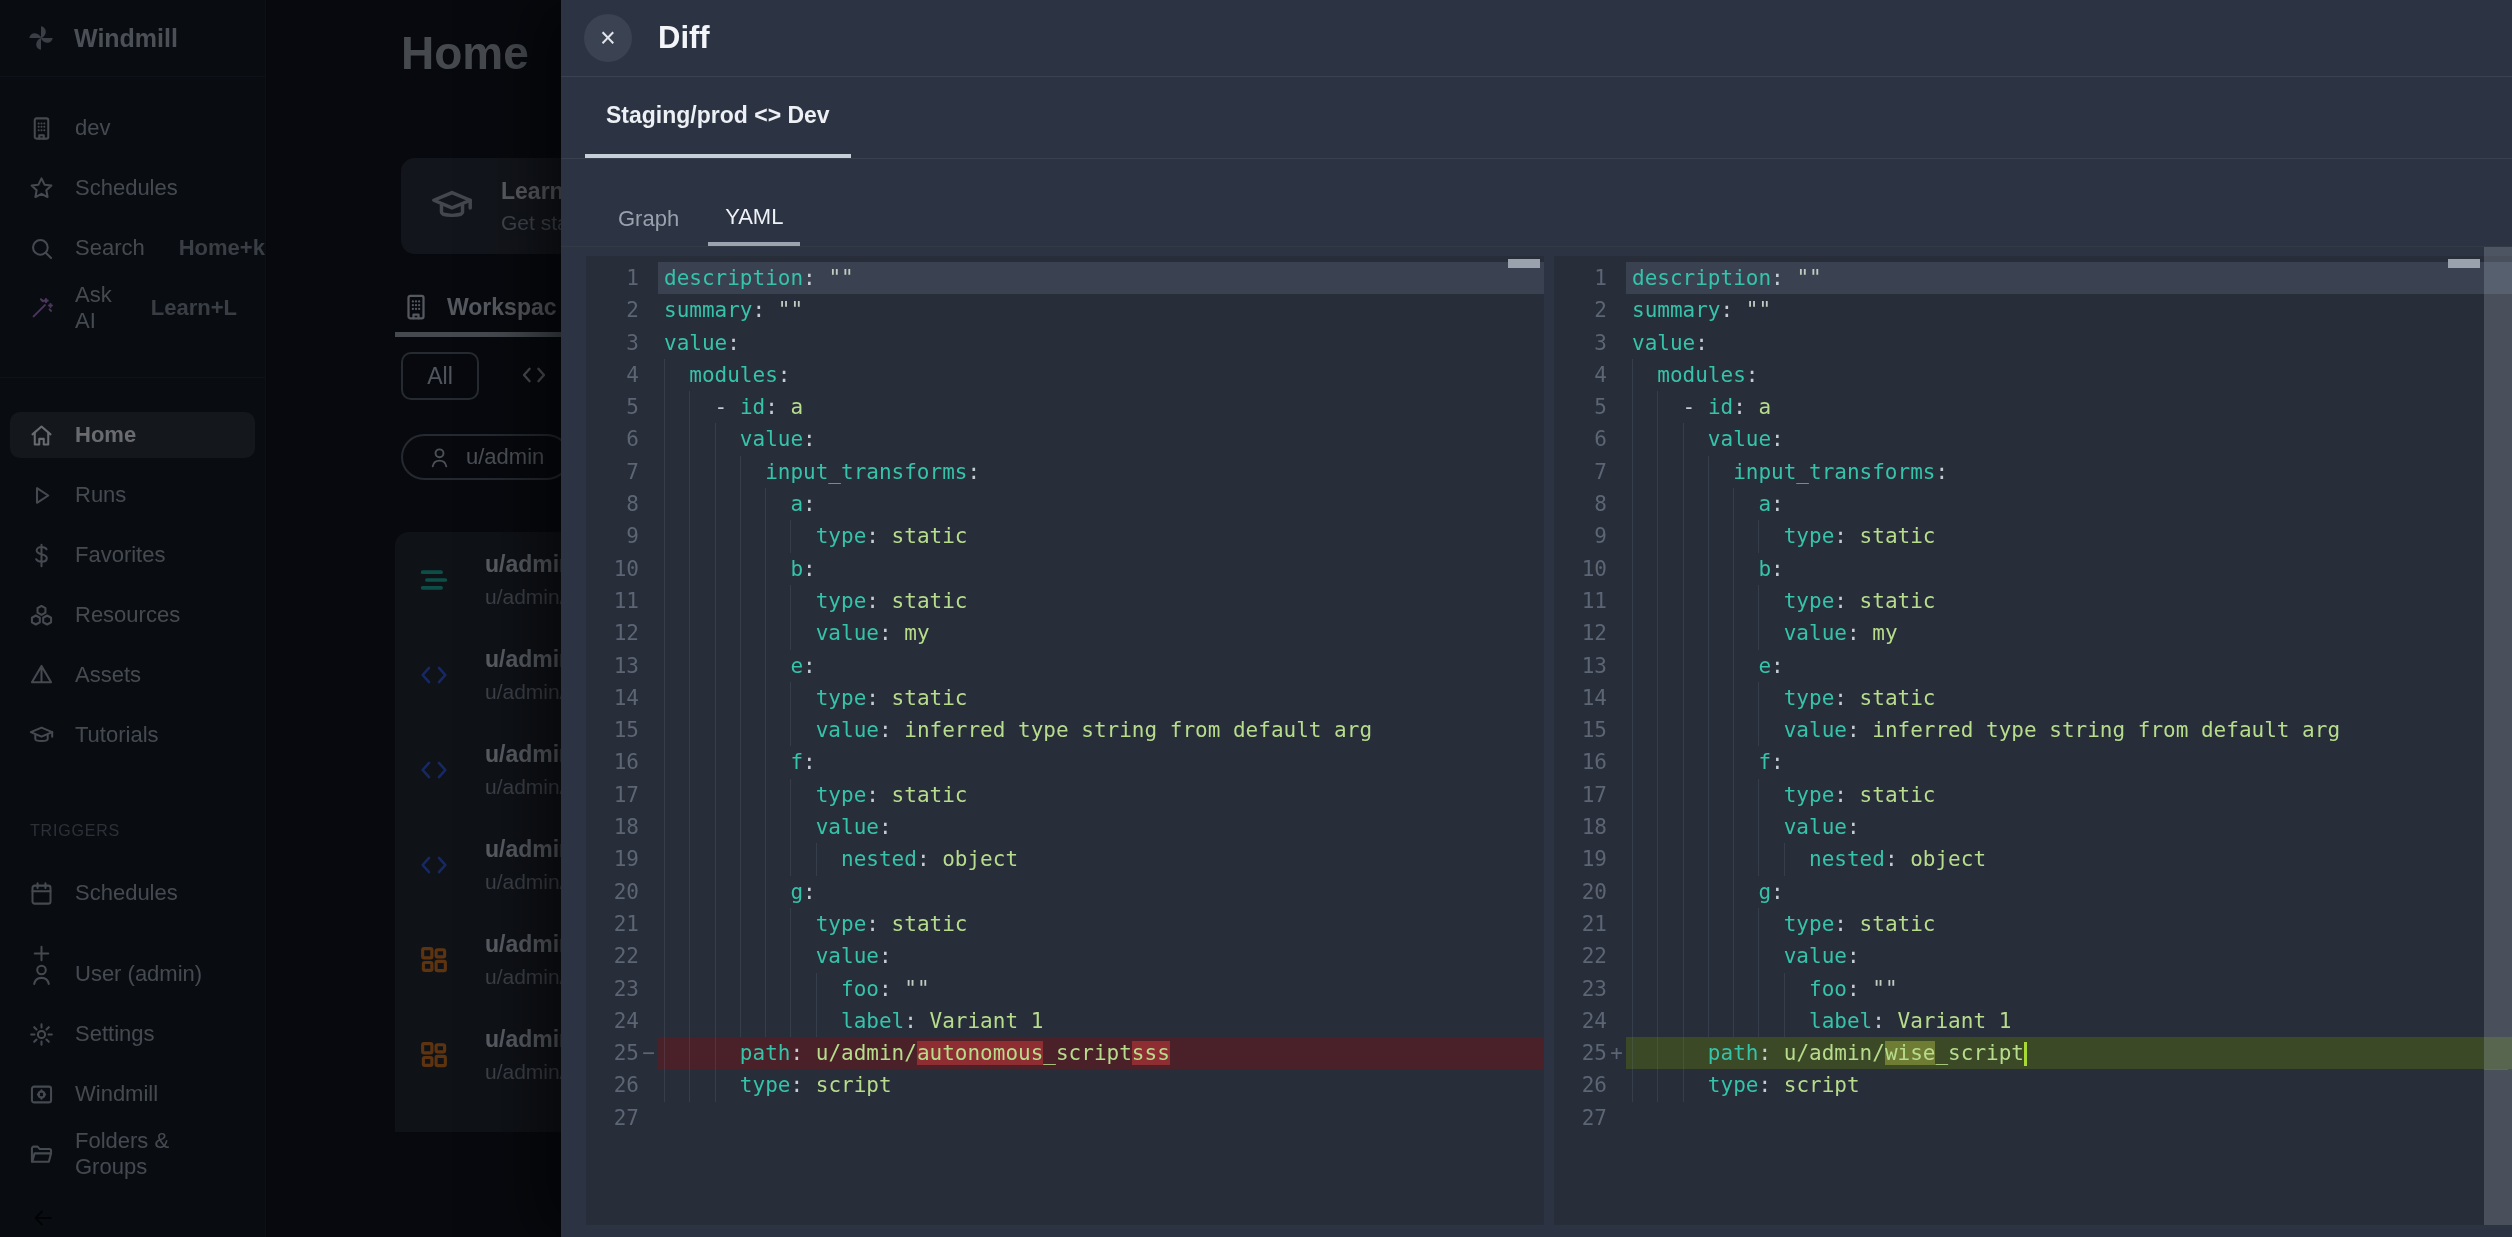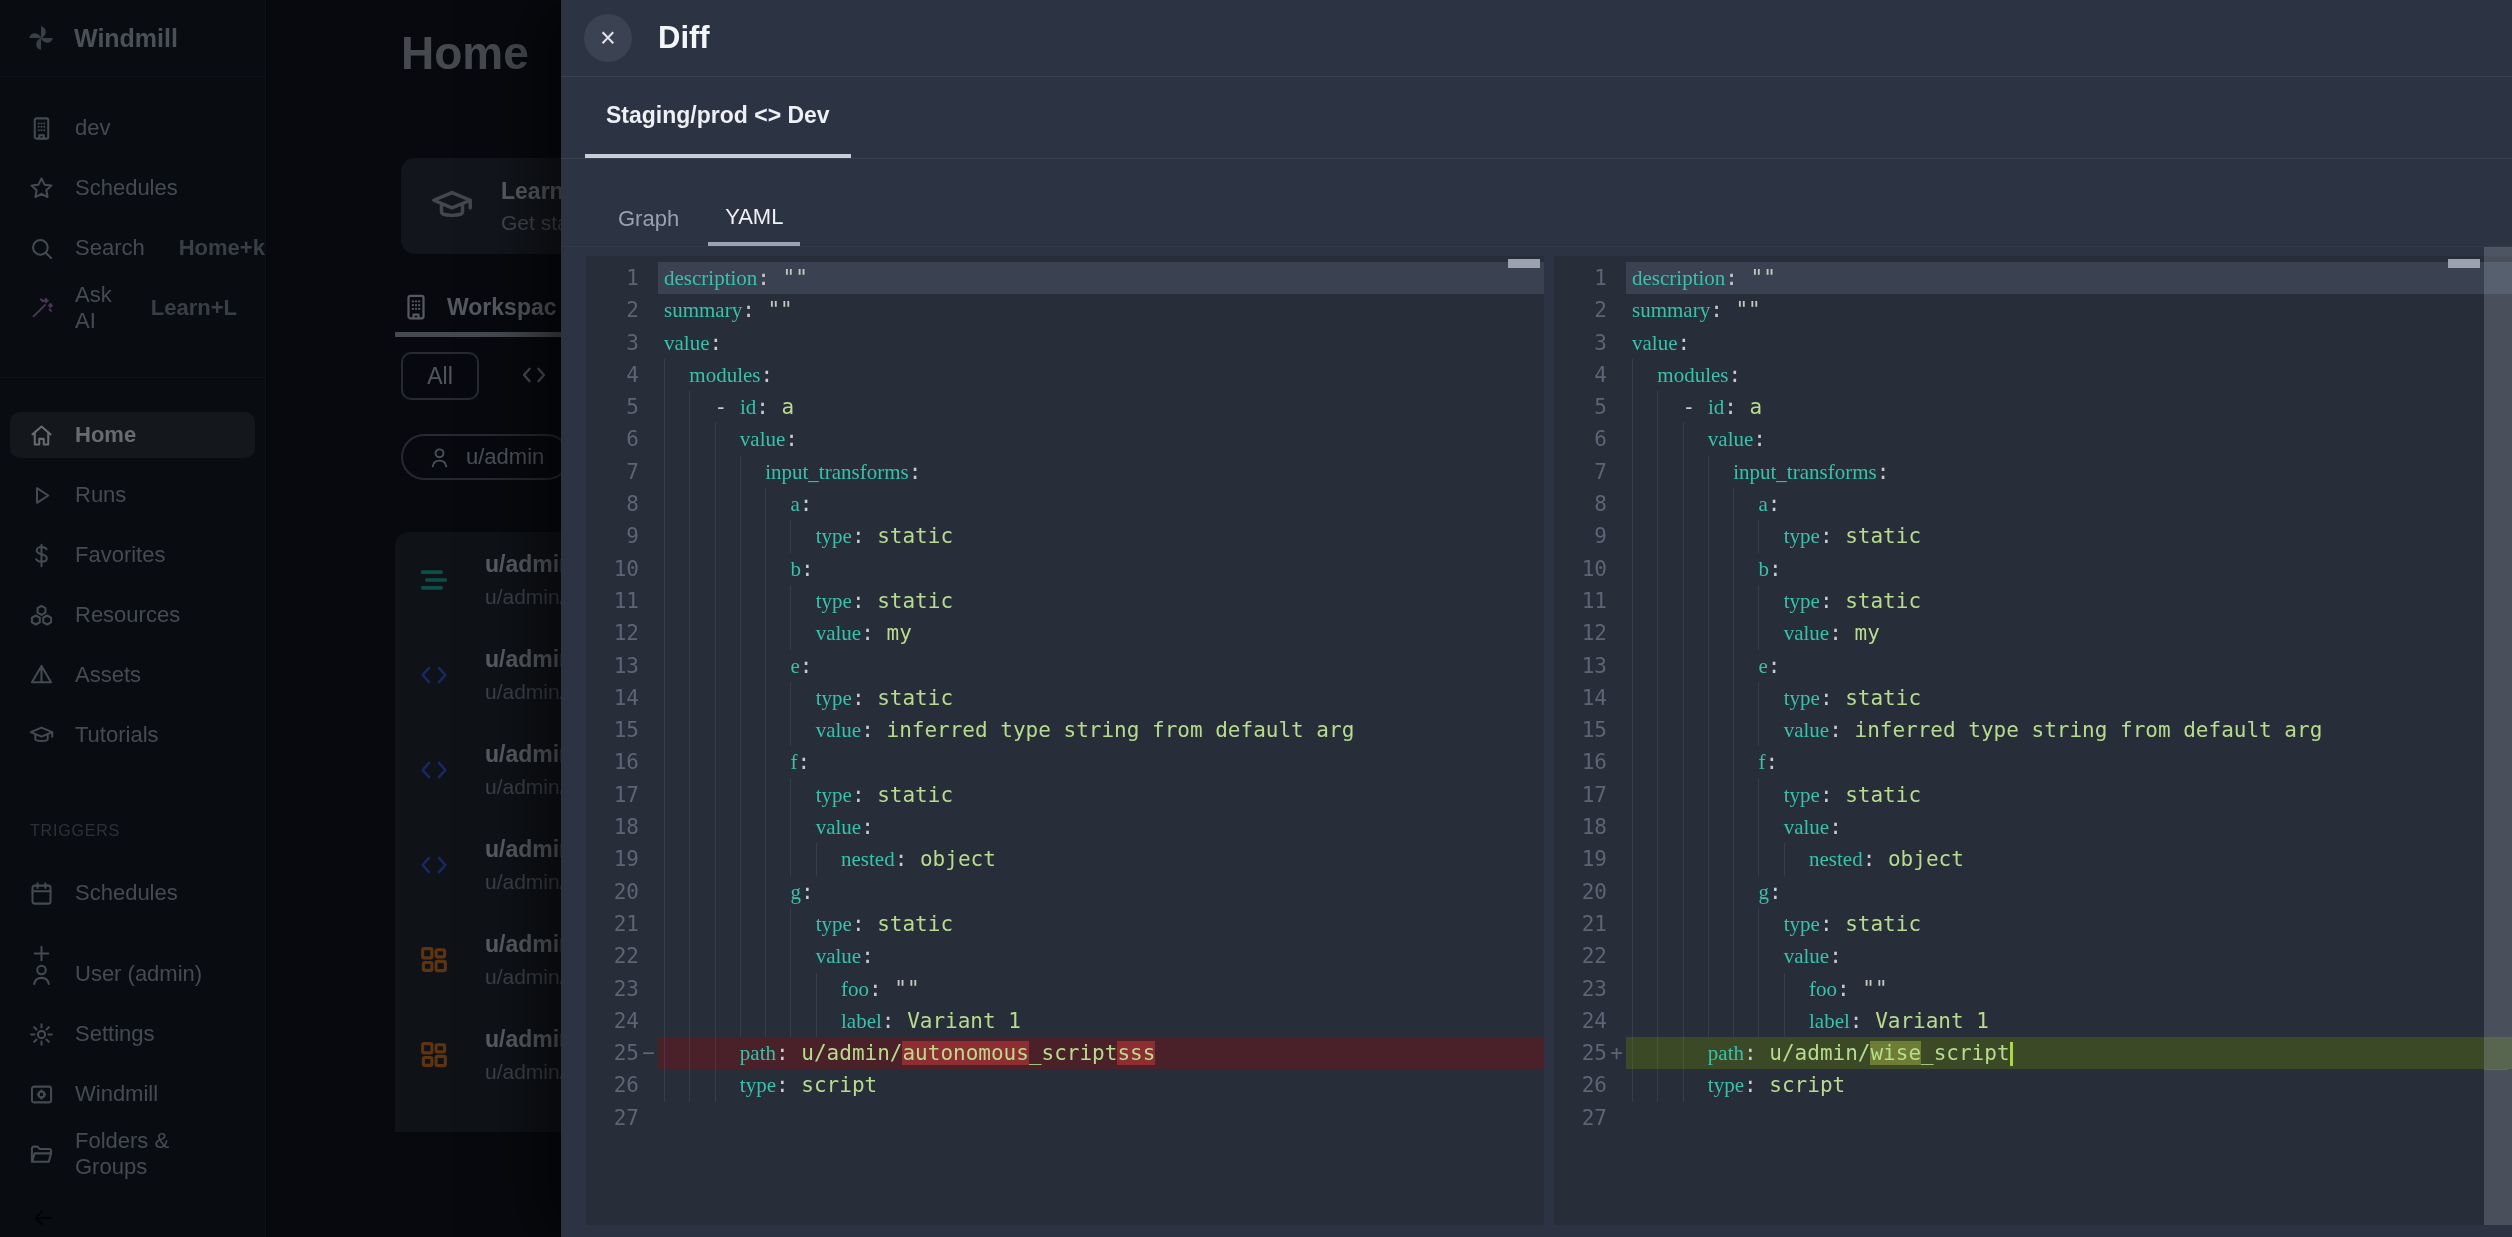--- a/index.html
+++ b/index.html
@@ -78,21 +78,21 @@
   .editors { position:absolute; left:25px; right:0; top:256px; bottom:12px; display:flex; gap:10px; }
   .pane { flex:1; background:#272d39; position:relative; overflow:hidden; padding-top:6px; }
   .crow { display:flex; height:32.3px; line-height:32.3px;
     font-family:"DejaVu Sans Mono", monospace; font-size:21px; }
   .ln { width:72px; display:flex; color:#5c6574; flex:none; }
   .ln .num { flex:1; text-align:right; }
   .ln .sign { width:19px; text-align:center; }
   .code { flex:1; position:relative; white-space:pre; color:#ccd2da; }
   .code .pad { padding-left:6px; }
   .gl { position:absolute; top:0; bottom:0; width:1px; background:rgba(125,138,158,0.18); }
-  .t-k { color:#35c3aa;font-family:Liberation Serif, serif; }
+  .t-k { color:#35c3aa; }
   .t-c { color:#c5cbd3; }
   .t-v { color:#b6dc8c; }
   .t-q { color:#c3cbc0; }
   .t-x { color:#b6dc8c; background:#8e2d32; }
   .t-y { color:#b6dc8c; background:#6f7c33; }
   .crow.cur .code { background:#3a4252; }
   .crow.del .code { background:#4a2129; }
   .crow.ins .code { background:#3b4927; }
   .caret { display:inline-block; width:3px; height:24px; background:#a9d934; vertical-align:middle; }
   .vthumb { position:absolute; top:3px; width:32px; height:9px; background:#9aa2ae; z-index:4; }

